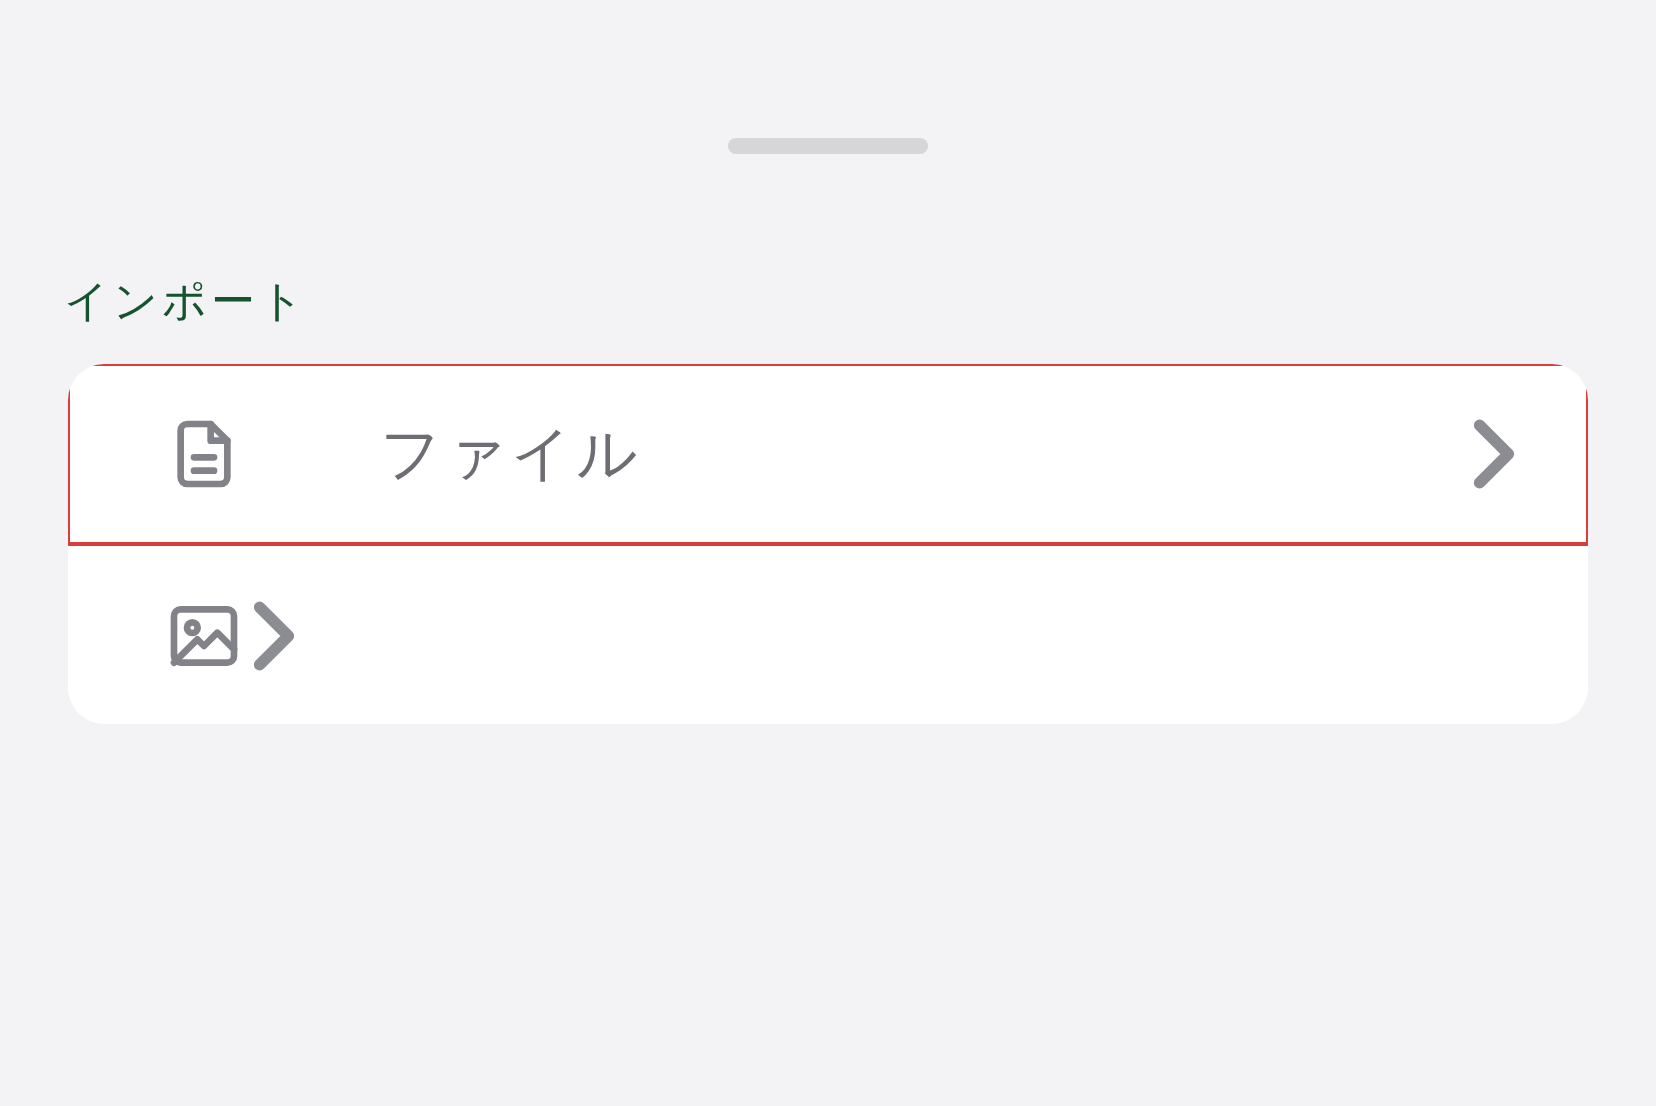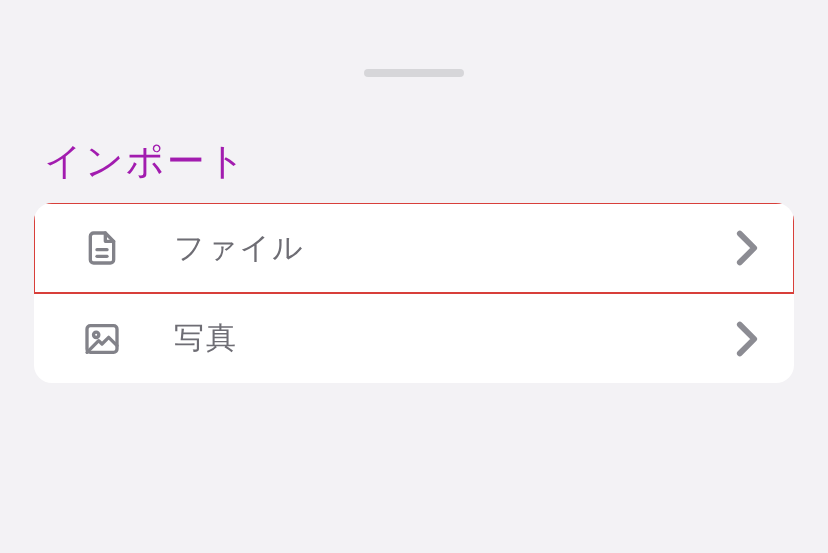--- a/index.html
+++ b/index.html
@@ -20,23 +20,23 @@
       align-items: center;
       justify-content: center;
     }
     .handle {
       width: 100px;
       height: 8px;
       border-radius: 4px;
       background: #d6d6d9;
     }
     .section-title {
-      padding: 48px 44px 16px 44px;
-      font-size: 38px;
-      color: #a21caf;
+      padding: 48px 44px 16px 32px;
+      font-size: 22px;
+      color: #14532d;
       letter-spacing: 2px;
     }
     .list {
       margin: 0 34px;
       background: #ffffff;
       border-radius: 18px;
       overflow: hidden;
     }
     .list-item {
       display: flex;
@@ -65,21 +65,21 @@
       width: 40px;
       height: 40px;
       stroke: currentColor;
       fill: none;
       stroke-width: 2;
       stroke-linecap: round;
       stroke-linejoin: round;
     }
     .label {
       flex: 1;
-      margin-left: 48px;
+      margin-left: 64px;
       font-size: 30px;
       color: #6e6d74;
       letter-spacing: 2px;
     }
     .chevron {
       display: flex;
       align-items: center;
       justify-content: center;
       color: #8c8c93;
     }
@@ -124,21 +124,20 @@
   </div>
 
   <div class="list-item">
     <span class="icon-slot">
       <svg viewBox="0 0 24 24">
         <rect x="3" y="4" width="18" height="16" rx="2"></rect>
         <circle cx="8.5" cy="9.5" r="1.6"></circle>
         <path d="M21 16 l-5 -5 -4 4 -2 -2 -7 7"></path>
       </svg>
     </span>
-    <span class="label">写真</span>
     <span class="chevron">
       <svg viewBox="0 0 12 20">
           <polyline points="2,2 10,10 2,18"></polyline>
         </svg>
     </span>
   </div>
 
 
 </div>
 

